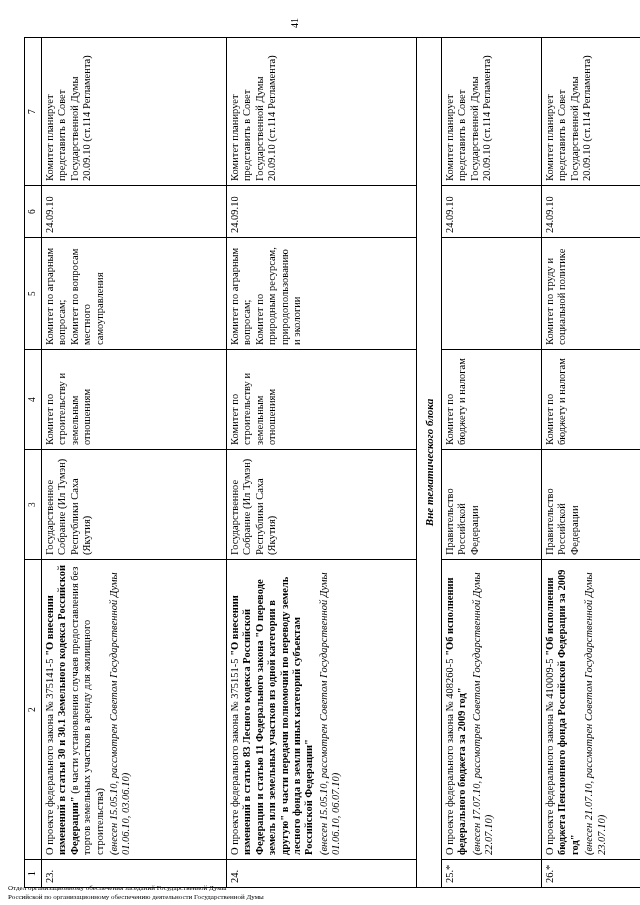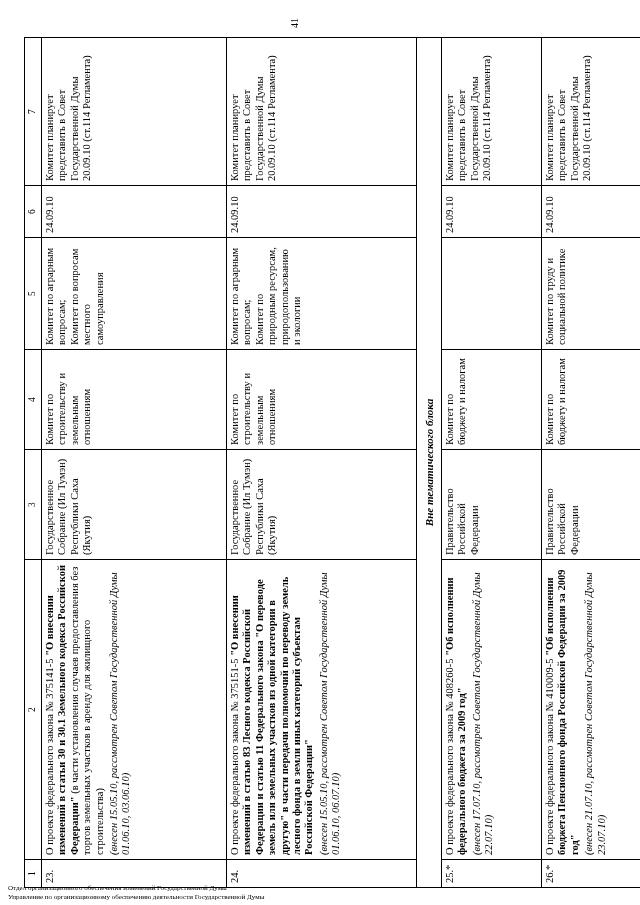--- a/index.html
+++ b/index.html
@@ -184,17 +184,17 @@
         <td class="c4">Комитет по бюджету и налогам</td>
         <td class="c5">Комитет по труду и социальной политике</td>
         <td class="c6">24.09.10</td>
         <td class="c7">Комитет планирует представить в Совет Государственной Думы 20.09.10 (ст.114 Регламента)</td>
       </tr>
     </tbody>
       </table>
   </div>
 
   <div class="footer">
-    <div>Отдел организационного обеспечения изменений Государственной Думы</div>
-    <div>Управление по организационному обеспечению деятельности Государственной Думы</div>
+    <div>Отдел организационному обеспечения заседаний Государственной Думы</div>
+    <div>Российской по организационному обеспечению деятельности Государственной Думы</div>
   </div>
 
 </div>
 
 </body></html>

